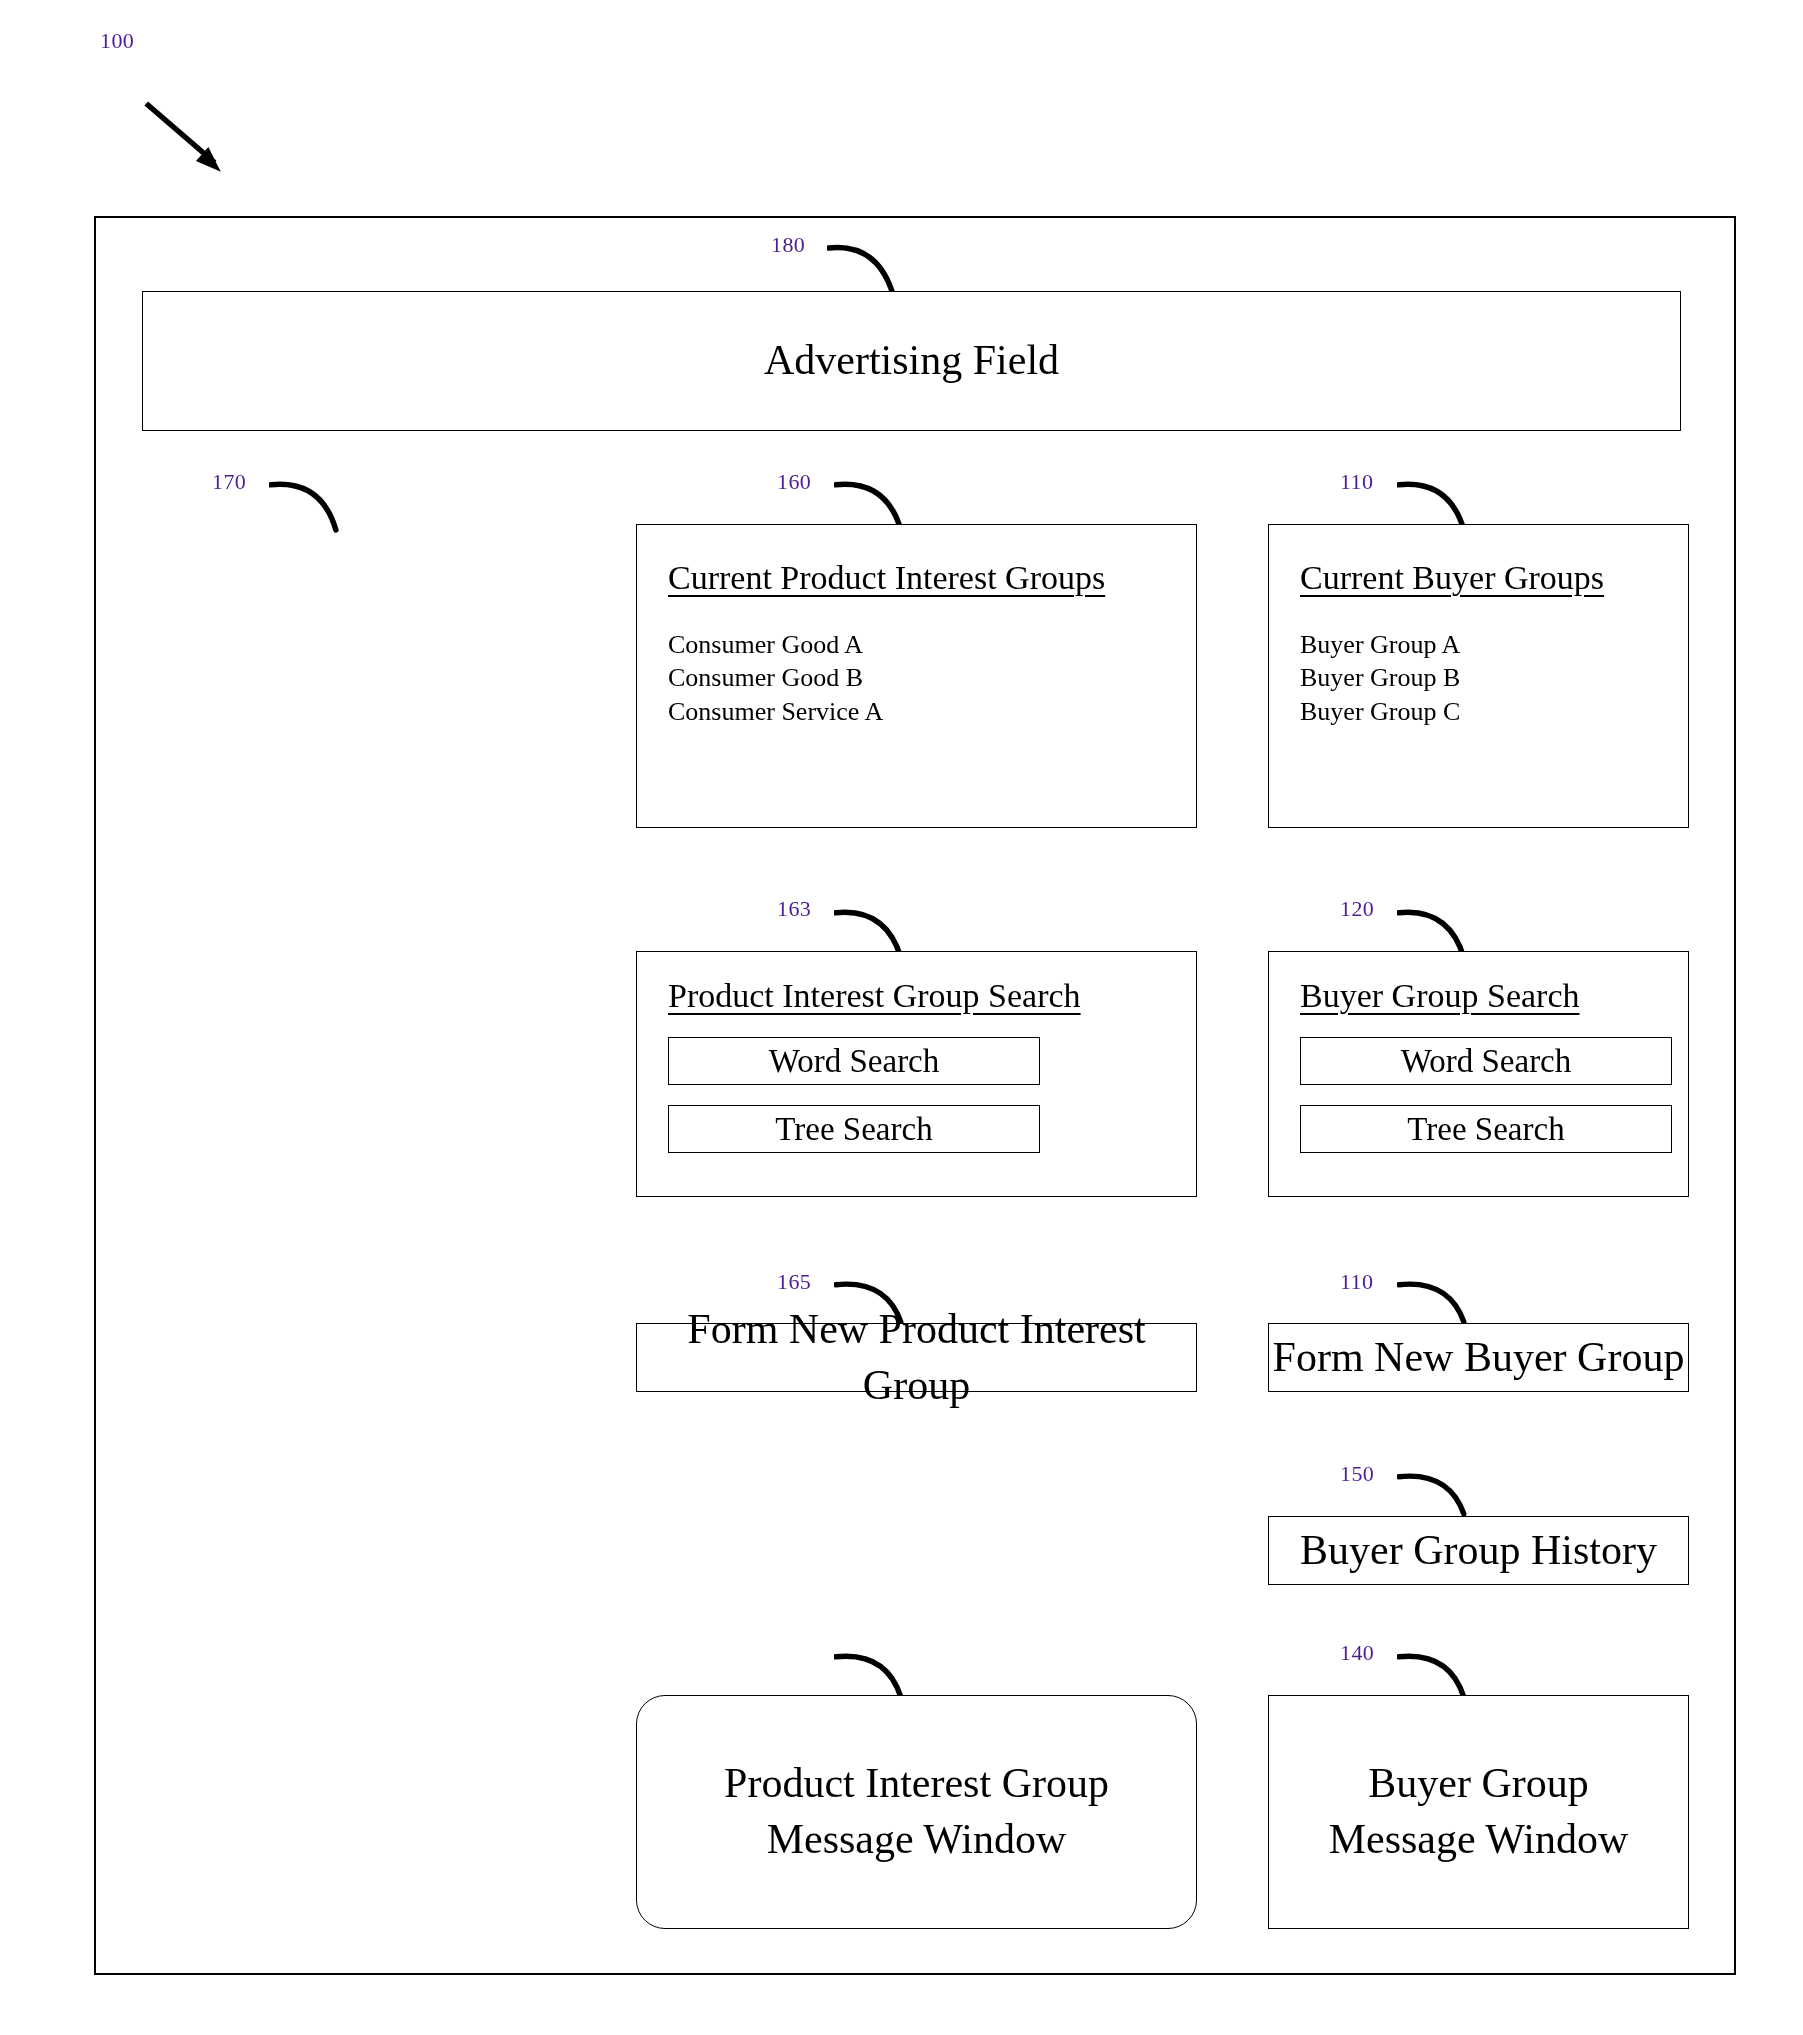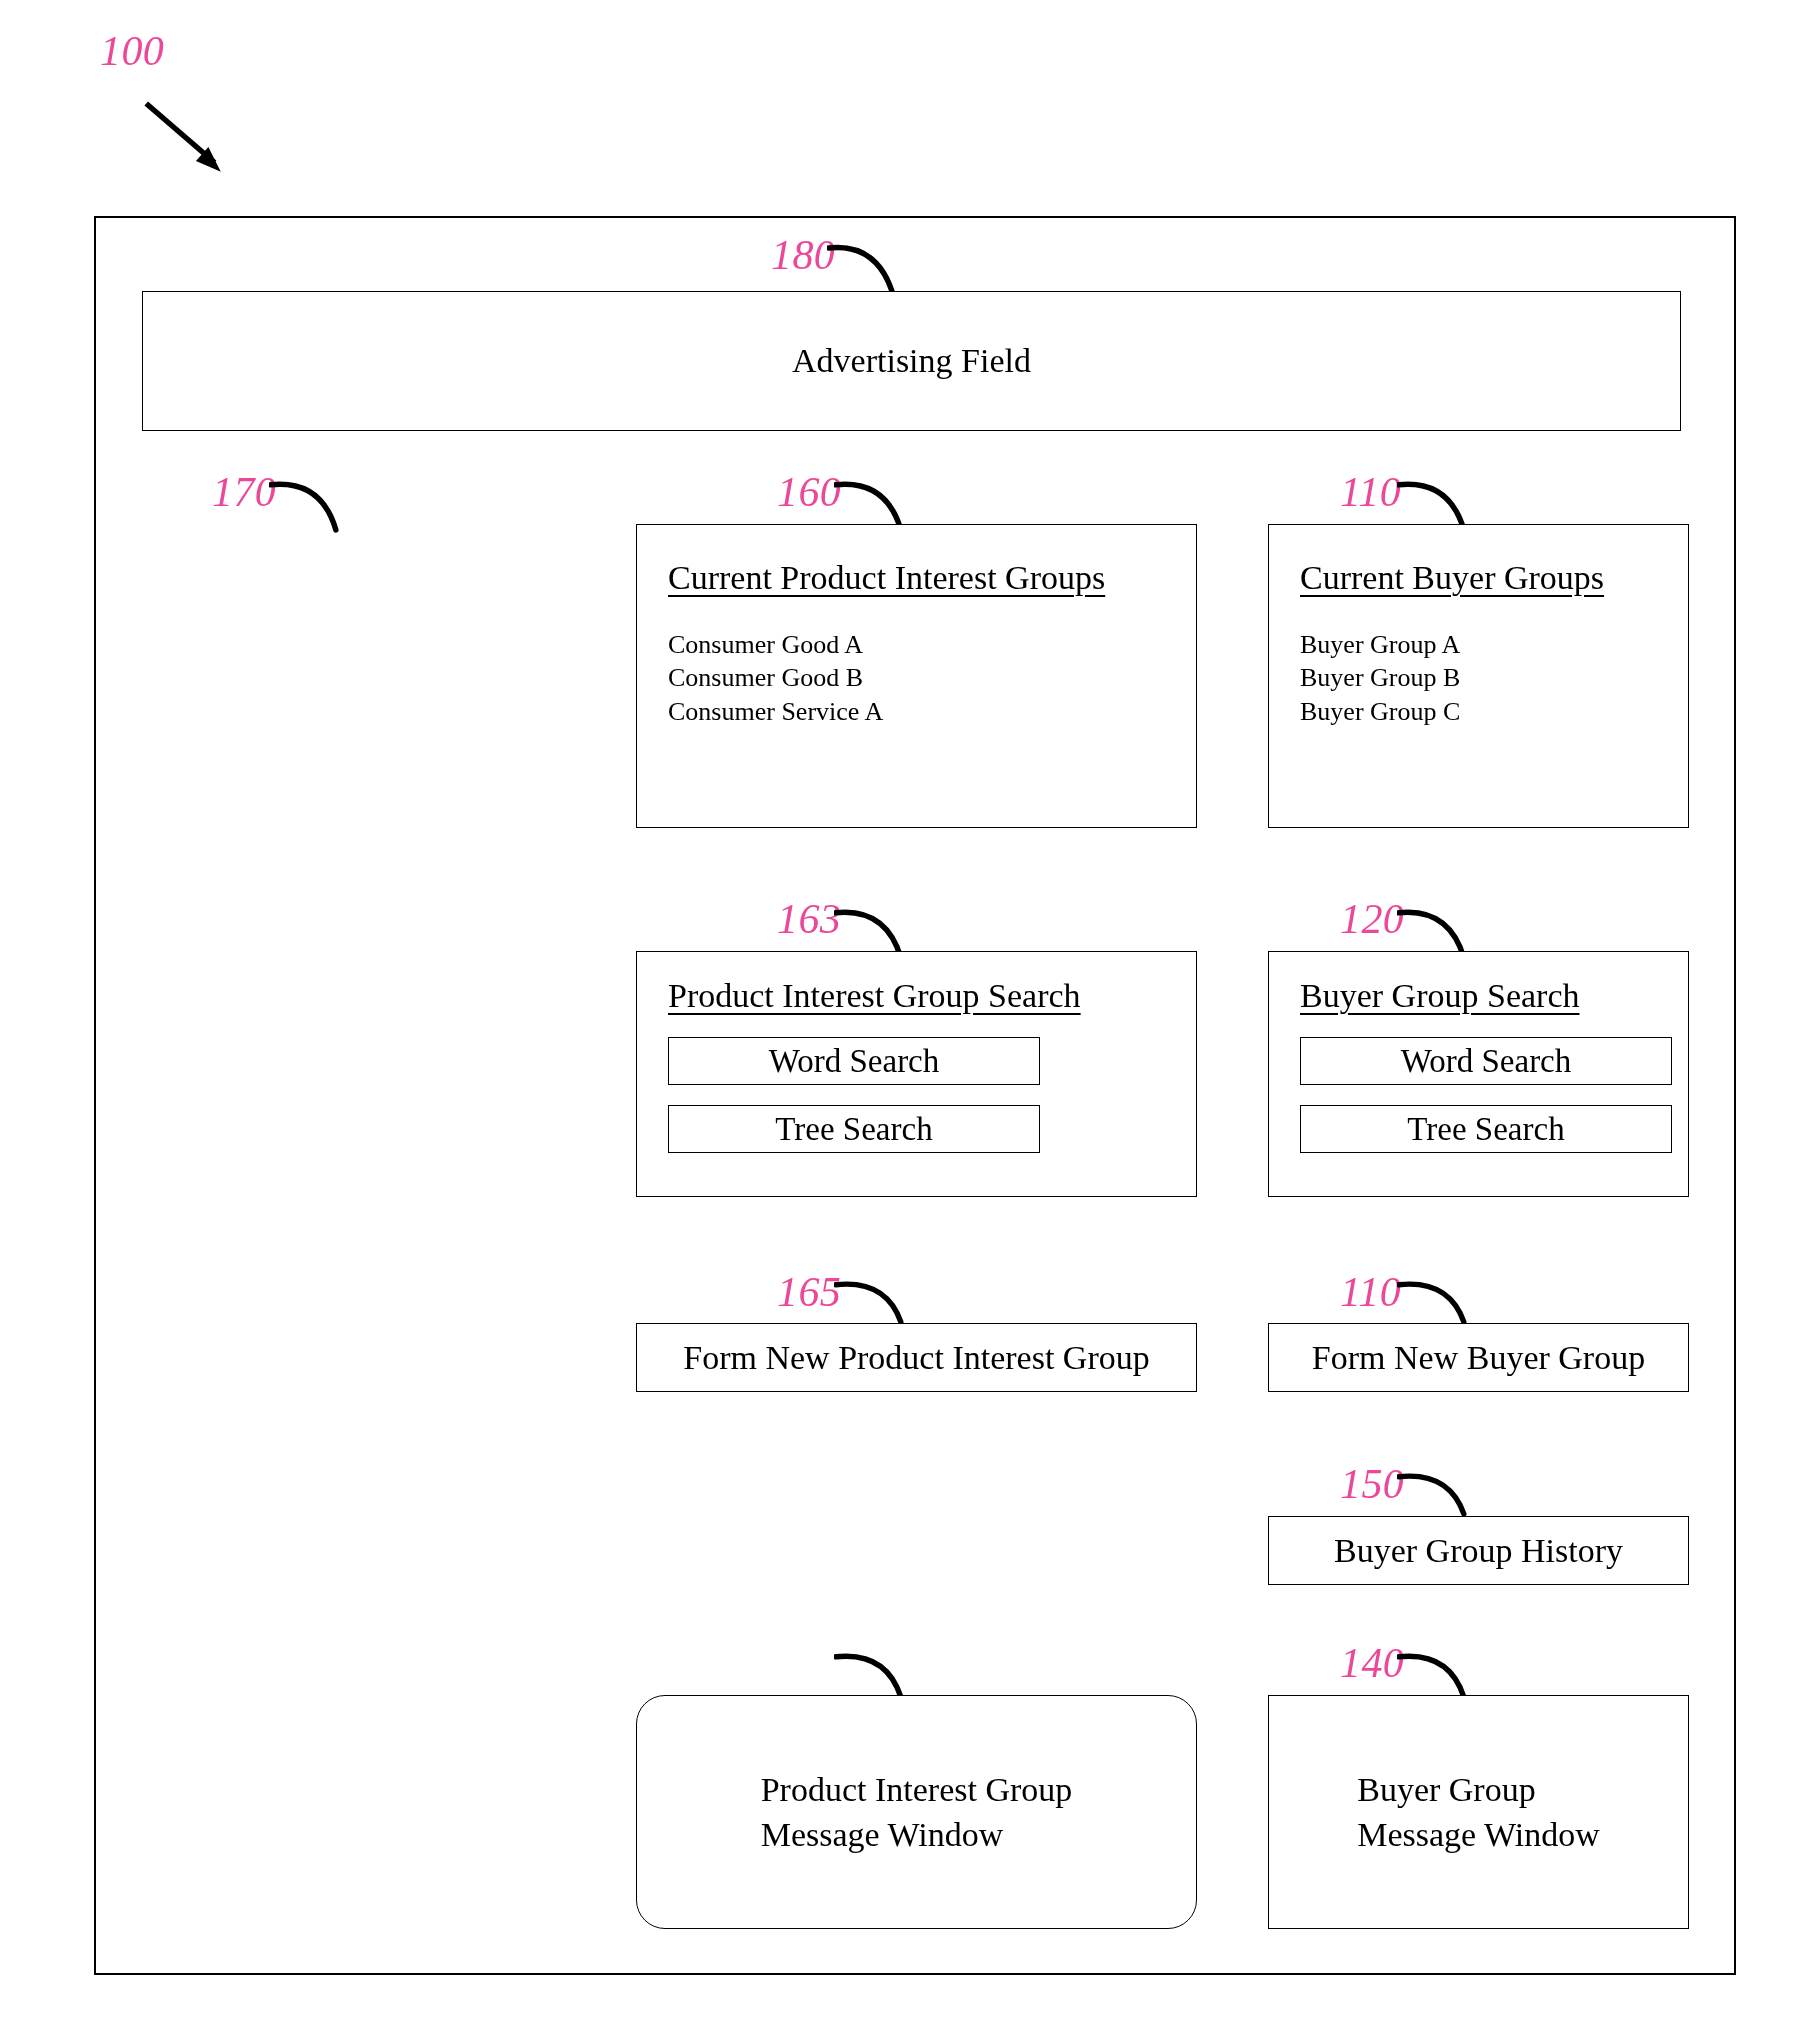--- a/index.html
+++ b/index.html
@@ -31,26 +31,25 @@
   .outer-frame {
     left: 94px;
     top: 216px;
     width: 1642px;
     height: 1759px;
     border-width: 2.3px;
   }
   
   .callout {
     position: absolute;
-    font-size: 42px;
+    font-size: 22px;
     line-height: 1;
     letter-spacing: 0.4px;
     white-space: nowrap;
-    color: #ec4899;
-    font-style: italic;
+    color: #4c1d95;
   }
   .leader {
     position: absolute;
     pointer-events: none;
   }
   
   .panel-title {
     font-size: 34px;
     text-decoration: underline;
     text-underline-offset: 5.5px;
@@ -63,23 +62,23 @@
     margin: 0;
     padding: 0;
     list-style: none;
   }
   .panel-list li {
     font-size: 26px;
     line-height: 1.28;
     white-space: nowrap;
   }
   .centered-label {
-    font-size: 34px;
+    font-size: 42px;
     line-height: 1.33;
-    text-align: left;
+    text-align: center;
     white-space: pre-line;
   }
   .sub-button {
     border: 1.6px solid #000000;
     background: #ffffff;
     box-sizing: border-box;
     display: flex;
     align-items: center;
     justify-content: center;
     font-size: 33px;

